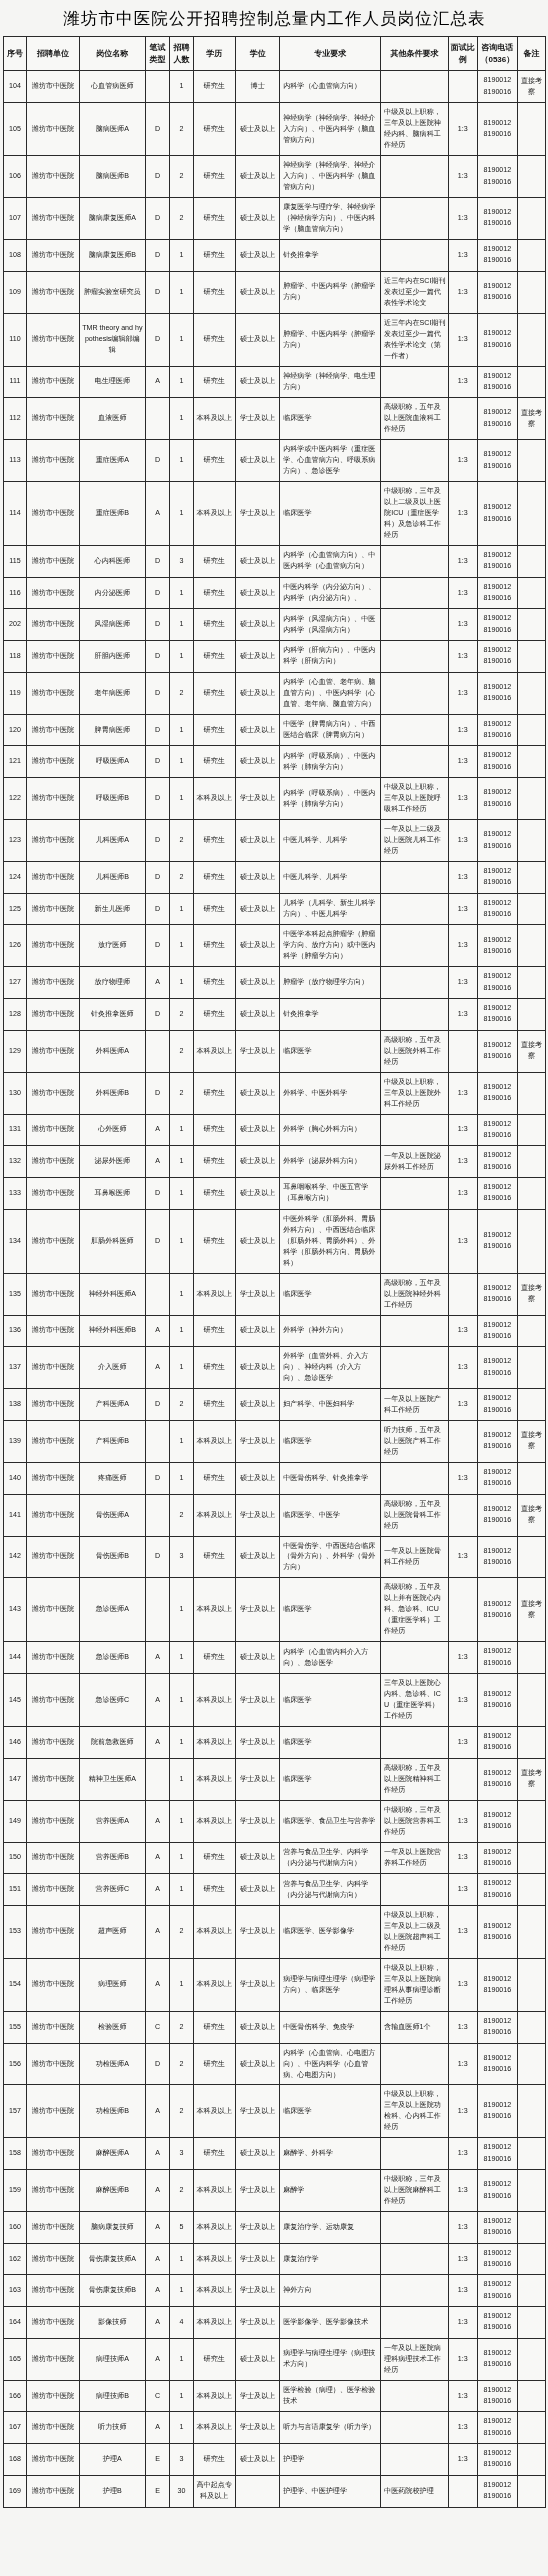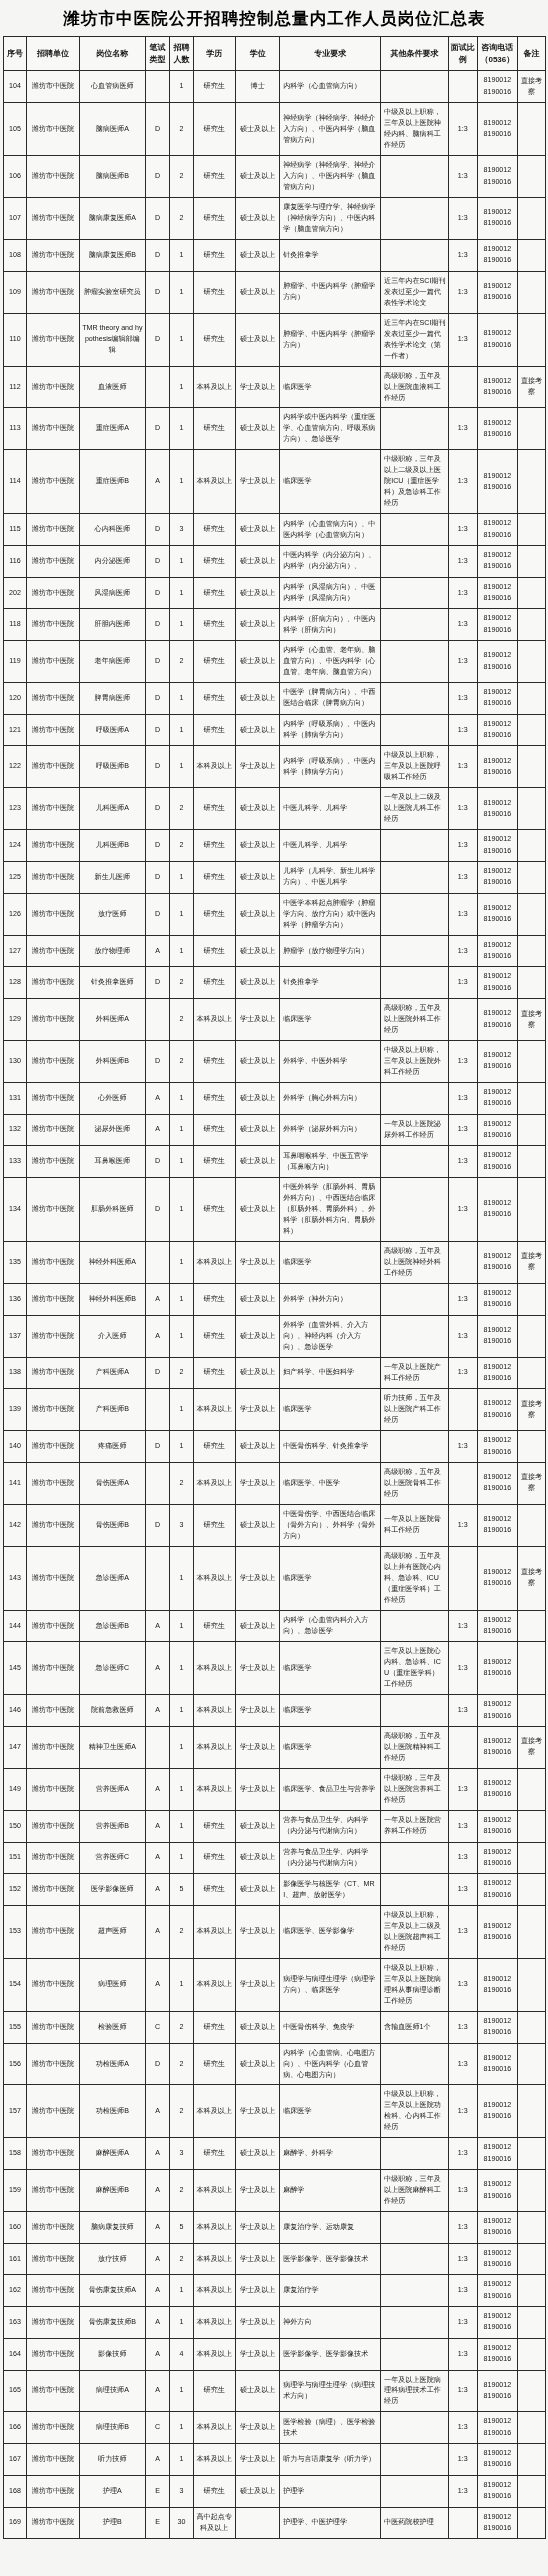--- a/index.html
+++ b/index.html
@@ -5,21 +5,21 @@
   html,body{margin:0;padding:0;}
   body{
     width:549px;
     background:#f5f5f3;
     font-family:"Liberation Sans","DejaVu Sans",sans-serif;
     color:#151515;
   }
   .page{padding:3.4px 2.8px 5.7px 2.8px;}
   .doc-title{
     font-size:16.5px;
-    font-weight:bold;
+    font-weight:normal;
     text-align:center;
     letter-spacing:1.1px;
     margin:4.6px 0 5.7px 0;
     color:#000;
   }
   table.positions{
     width:100%;
     border-collapse:collapse;
     table-layout:fixed;
     background:#f8f8f6;
@@ -202,20 +202,37 @@
           <td data-name="cell-major" class="left">肿瘤学、中医内科学（肿瘤学方向）</td>
           <td data-name="cell-other-req" class="left">近三年内在SCI期刊发表过至少一篇代表性学术论文（第一作者）</td>
           <td data-name="cell-ratio">1:3</td>
           <td data-name="cell-phone">
             <div data-name="phone-line">8190012</div>
             <div data-name="phone-line">8190016</div>
           </td>
           <td data-name="cell-remark"></td>
         </tr>
         <tr data-name="table-row">
+          <td data-name="cell-no">111</td>
+          <td data-name="cell-unit">潍坊市中医院</td>
+          <td data-name="cell-post">电生理医师</td>
+          <td data-name="cell-test-type">A</td>
+          <td data-name="cell-count">1</td>
+          <td data-name="cell-education">研究生</td>
+          <td data-name="cell-degree">硕士及以上</td>
+          <td data-name="cell-major" class="left">神经病学（神经病学、电生理方向）</td>
+          <td data-name="cell-other-req" class="left"></td>
+          <td data-name="cell-ratio">1:3</td>
+          <td data-name="cell-phone">
+            <div data-name="phone-line">8190012</div>
+            <div data-name="phone-line">8190016</div>
+          </td>
+          <td data-name="cell-remark"></td>
+        </tr>
+        <tr data-name="table-row">
           <td data-name="cell-no">112</td>
           <td data-name="cell-unit">潍坊市中医院</td>
           <td data-name="cell-post">血液医师</td>
           <td data-name="cell-test-type"></td>
           <td data-name="cell-count">1</td>
           <td data-name="cell-education">本科及以上</td>
           <td data-name="cell-degree">学士及以上</td>
           <td data-name="cell-major" class="left">临床医学</td>
           <td data-name="cell-other-req" class="left">高级职称，五年及以上医院血液科工作经历</td>
           <td data-name="cell-ratio"></td>
@@ -865,37 +882,20 @@
           <td data-name="cell-major" class="left">营养与食品卫生学、内科学（内分泌与代谢病方向）</td>
           <td data-name="cell-other-req" class="left"></td>
           <td data-name="cell-ratio">1:3</td>
           <td data-name="cell-phone">
             <div data-name="phone-line">8190012</div>
             <div data-name="phone-line">8190016</div>
           </td>
           <td data-name="cell-remark"></td>
         </tr>
         <tr data-name="table-row">
-          <td data-name="cell-no">152</td>
-          <td data-name="cell-unit">潍坊市中医院</td>
-          <td data-name="cell-post">医学影像医师</td>
-          <td data-name="cell-test-type">A</td>
-          <td data-name="cell-count">5</td>
-          <td data-name="cell-education">研究生</td>
-          <td data-name="cell-degree">硕士及以上</td>
-          <td data-name="cell-major" class="left">影像医学与核医学（CT、MRI、超声、放射医学）</td>
-          <td data-name="cell-other-req" class="left"></td>
-          <td data-name="cell-ratio">1:3</td>
-          <td data-name="cell-phone">
-            <div data-name="phone-line">8190012</div>
-            <div data-name="phone-line">8190016</div>
-          </td>
-          <td data-name="cell-remark"></td>
-        </tr>
-        <tr data-name="table-row">
           <td data-name="cell-no">153</td>
           <td data-name="cell-unit">潍坊市中医院</td>
           <td data-name="cell-post">超声医师</td>
           <td data-name="cell-test-type">A</td>
           <td data-name="cell-count">2</td>
           <td data-name="cell-education">本科及以上</td>
           <td data-name="cell-degree">学士及以上</td>
           <td data-name="cell-major" class="left">临床医学、医学影像学</td>
           <td data-name="cell-other-req" class="left">中级及以上职称，三年及以上二级及以上医院超声科工作经历</td>
           <td data-name="cell-ratio">1:3</td>
@@ -1009,37 +1009,20 @@
         </tr>
         <tr data-name="table-row">
           <td data-name="cell-no">160</td>
           <td data-name="cell-unit">潍坊市中医院</td>
           <td data-name="cell-post">脑病康复技师</td>
           <td data-name="cell-test-type">A</td>
           <td data-name="cell-count">5</td>
           <td data-name="cell-education">本科及以上</td>
           <td data-name="cell-degree">学士及以上</td>
           <td data-name="cell-major" class="left">康复治疗学、运动康复</td>
-          <td data-name="cell-other-req" class="left"></td>
-          <td data-name="cell-ratio">1:3</td>
-          <td data-name="cell-phone">
-            <div data-name="phone-line">8190012</div>
-            <div data-name="phone-line">8190016</div>
-          </td>
-          <td data-name="cell-remark"></td>
-        </tr>
-        <tr data-name="table-row">
-          <td data-name="cell-no">161</td>
-          <td data-name="cell-unit">潍坊市中医院</td>
-          <td data-name="cell-post">放疗技师</td>
-          <td data-name="cell-test-type">A</td>
-          <td data-name="cell-count">2</td>
-          <td data-name="cell-education">本科及以上</td>
-          <td data-name="cell-degree">学士及以上</td>
-          <td data-name="cell-major" class="left">医学影像学、医学影像技术</td>
           <td data-name="cell-other-req" class="left"></td>
           <td data-name="cell-ratio">1:3</td>
           <td data-name="cell-phone">
             <div data-name="phone-line">8190012</div>
             <div data-name="phone-line">8190016</div>
           </td>
           <td data-name="cell-remark"></td>
         </tr>
         <tr data-name="table-row" class="pb">
           <td data-name="cell-no">162</td>

